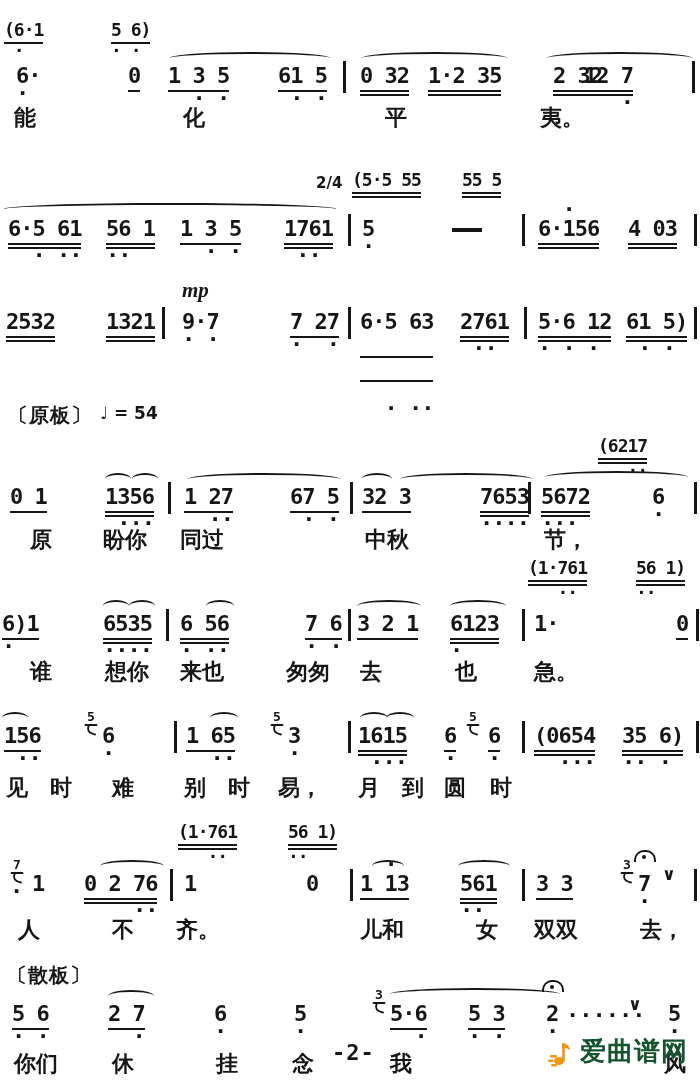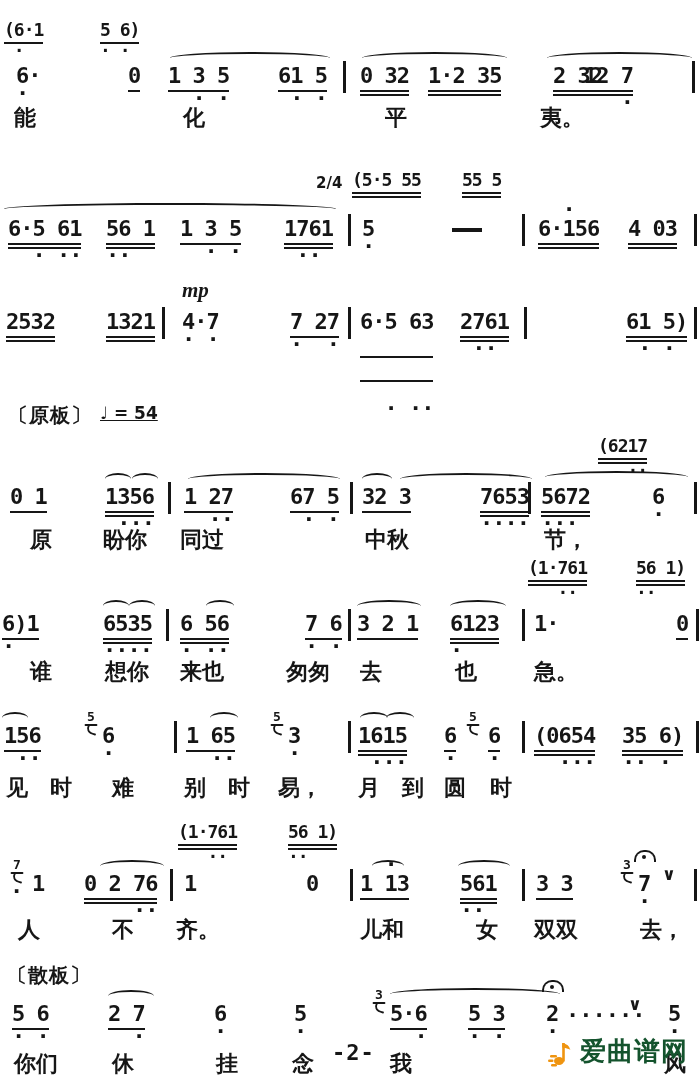--- a/index.html
+++ b/index.html
@@ -14,21 +14,21 @@
   .ul + .ul{margin-top:2px;}
   .lo,.hi{font-weight:bold;font-size:22px;line-height:11px;height:11px;letter-spacing:-1px;white-space:pre;margin-top:1px;}
   .tok.grace .lo,.tok.grace .hi{font-size:18px;}
   .hi{position:absolute;top:-13px;left:0;margin-top:0;}
   .bar{position:absolute;width:2.5px;height:32px;background:#161616;}
   .slur{position:absolute;height:10px;border-top:2.5px solid #161616;border-radius:50% 50% 0 0;}
   .lyr{position:absolute;font-family:"Liberation Serif","DejaVu Serif",serif;font-weight:bold;
        font-size:22px;line-height:27px;white-space:pre;}
   .hdr{position:absolute;font-weight:bold;white-space:pre;}
   .hdr.section{font-family:"Liberation Serif","DejaVu Serif",serif;font-size:20px;letter-spacing:1px;}
-  .hdr.tempo{font-family:"DejaVu Sans","Liberation Sans",sans-serif;font-size:17px;text-decoration:underline;}
+  .hdr.tempo{font-family:"DejaVu Sans","Liberation Sans",sans-serif;font-size:17px;}
   .hdr.dyn{font-family:"Liberation Serif","DejaVu Serif",serif;font-style:italic;font-size:21px;}
   .hdr.ts{font-family:"DejaVu Sans","Liberation Sans",sans-serif;font-size:15px;}
   .breath{position:absolute;font-weight:bold;font-size:17px;font-family:"DejaVu Sans",sans-serif;}
   .dash{position:absolute;width:30px;height:3.5px;background:#161616;}
   .cont{position:absolute;font-weight:bold;font-size:22px;letter-spacing:0px;white-space:pre;}
   .ferm{position:absolute;width:20px;}
   .farc{width:18px;height:10px;border:2.5px solid #161616;border-bottom:none;border-radius:10px 10px 0 0;}
   .fdot{width:4px;height:4px;background:#161616;border-radius:50%;margin:-7px 0 0 8px;}
   .tok.orn .od{font-size:13px;line-height:12px;font-weight:bold;margin-left:3px;}
   #pageno{position:absolute;left:332px;top:1040px;font-weight:bold;font-size:22px;letter-spacing:1px;}
@@ -43,21 +43,21 @@
     <div class="slur" style="left: 170px; top: 40px; width: 160px;"></div>
     <div class="slur" style="left: 362px; top: 40px; width: 145px;"></div>
     <div class="slur" style="left: 547px; top: 40px; width: 145px;"></div>
     <div class="bar" style="left: 343px; top: 49px;"></div>
     <div class="bar" style="left: 692px; top: 49px;"></div>
     <div class="tok grace" style="left: 4px; top: 8px;">
       <div class="txt">(6·1</div>
       <div class="ul"></div>
       <div class="lo"> · </div>
     </div>
-    <div class="tok grace" style="left: 100px; top: 8px;">
+    <div class="tok grace" style="left: 111px; top: 8px;">
       <div class="txt">5 6)</div>
       <div class="ul"></div>
       <div class="lo">· ·</div>
     </div>
     <div class="tok note" style="left: 16px; top: 52px;">
       <div class="txt">6·</div>
       <div class="lo">·</div>
     </div>
     <div class="tok note" style="left: 128px; top: 52px;">
       <div class="txt">0</div>
@@ -161,39 +161,45 @@
       <div class="txt">2532</div>
       <div class="ul"></div>
       <div class="ul"></div>
     </div>
     <div class="tok note" style="left: 106px; top: 298px;">
       <div class="txt">1321</div>
       <div class="ul"></div>
       <div class="ul"></div>
     </div>
     <div class="tok note" style="left: 182px; top: 298px;">
-      <div class="txt">4·7</div>
+      <div class="txt">9·7</div>
       <div class="lo">· ·</div>
     </div>
     <div class="tok note" style="left: 290px; top: 298px;">
       <div class="txt">7 27</div>
       <div class="ul"></div>
       <div class="lo">·  ·</div>
     </div>
     <div class="tok note" style="left: 360px; top: 298px; gap: 20px;">
       <div class="txt">6·5 63</div>
       <div class="ul"></div>
       <div class="ul"></div>
       <div class="lo">  · ··</div>
     </div>
     <div class="tok note" style="left: 460px; top: 298px;">
       <div class="txt">2761</div>
       <div class="ul"></div>
       <div class="ul"></div>
       <div class="lo"> ·· </div>
+    </div>
+    <div class="tok note" style="left: 538px; top: 298px;">
+      <div class="txt">5·6 12</div>
+      <div class="ul"></div>
+      <div class="ul"></div>
+      <div class="lo">· · · </div>
     </div>
     <div class="tok note" style="left: 626px; top: 298px;">
       <div class="txt">61 5)</div>
       <div class="ul"></div>
       <div class="ul"></div>
       <div class="lo"> · · </div>
     </div>
     <div class="hdr section" style="left: 8px; top: 390px;">〔原板〕</div>
     <div class="hdr tempo" style="left: 100px; top: 391px;">♩ = 54</div>
     <div class="slur" style="left: 105px; top: 461px; width: 26px;"></div>

